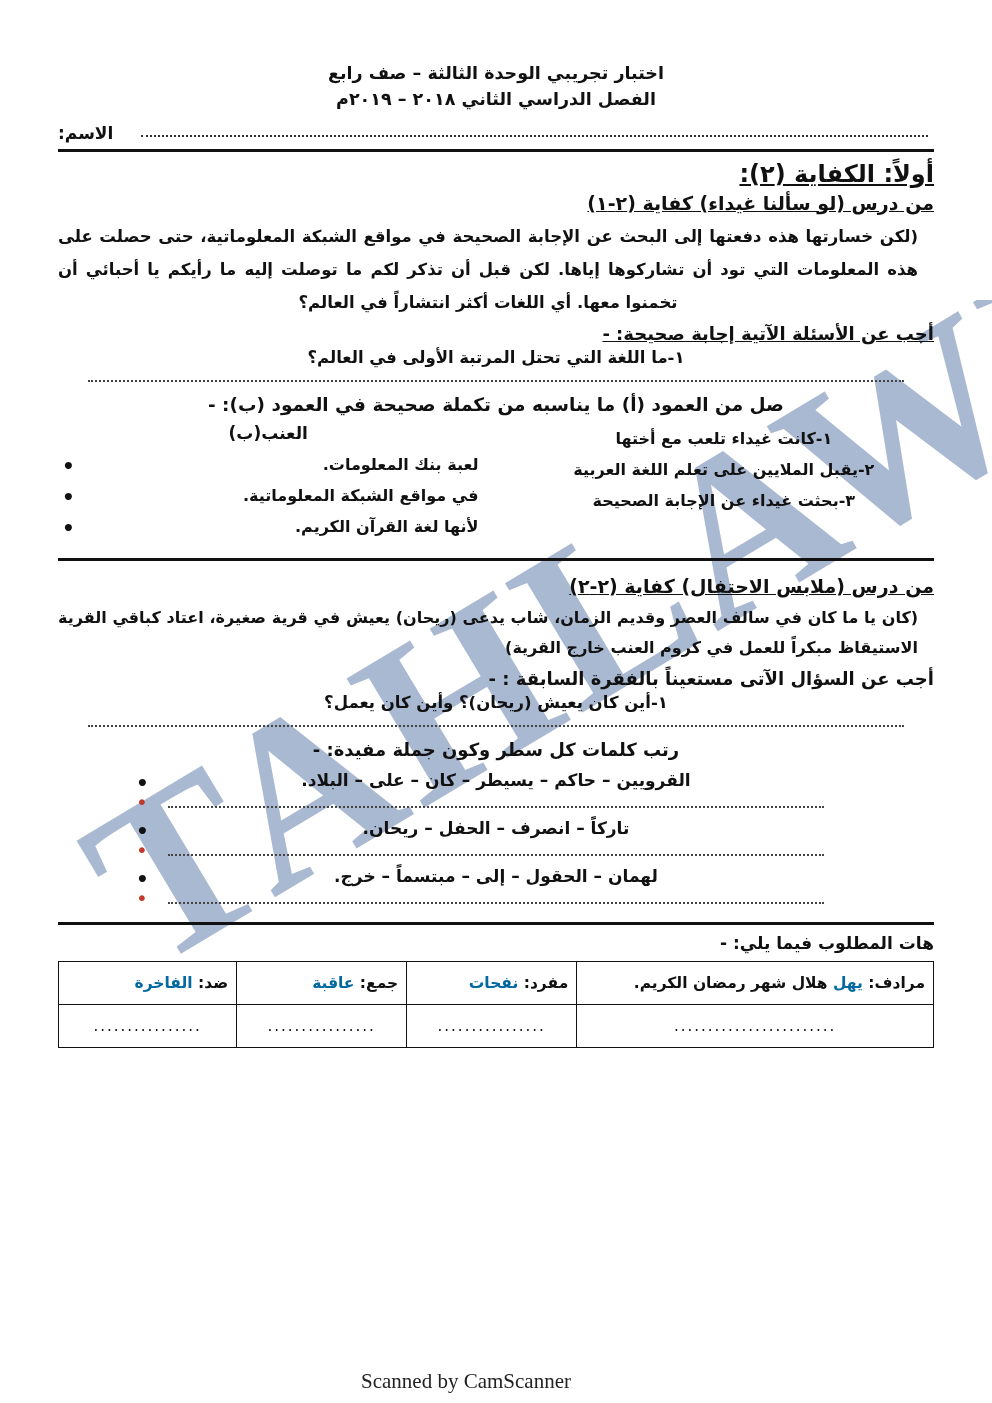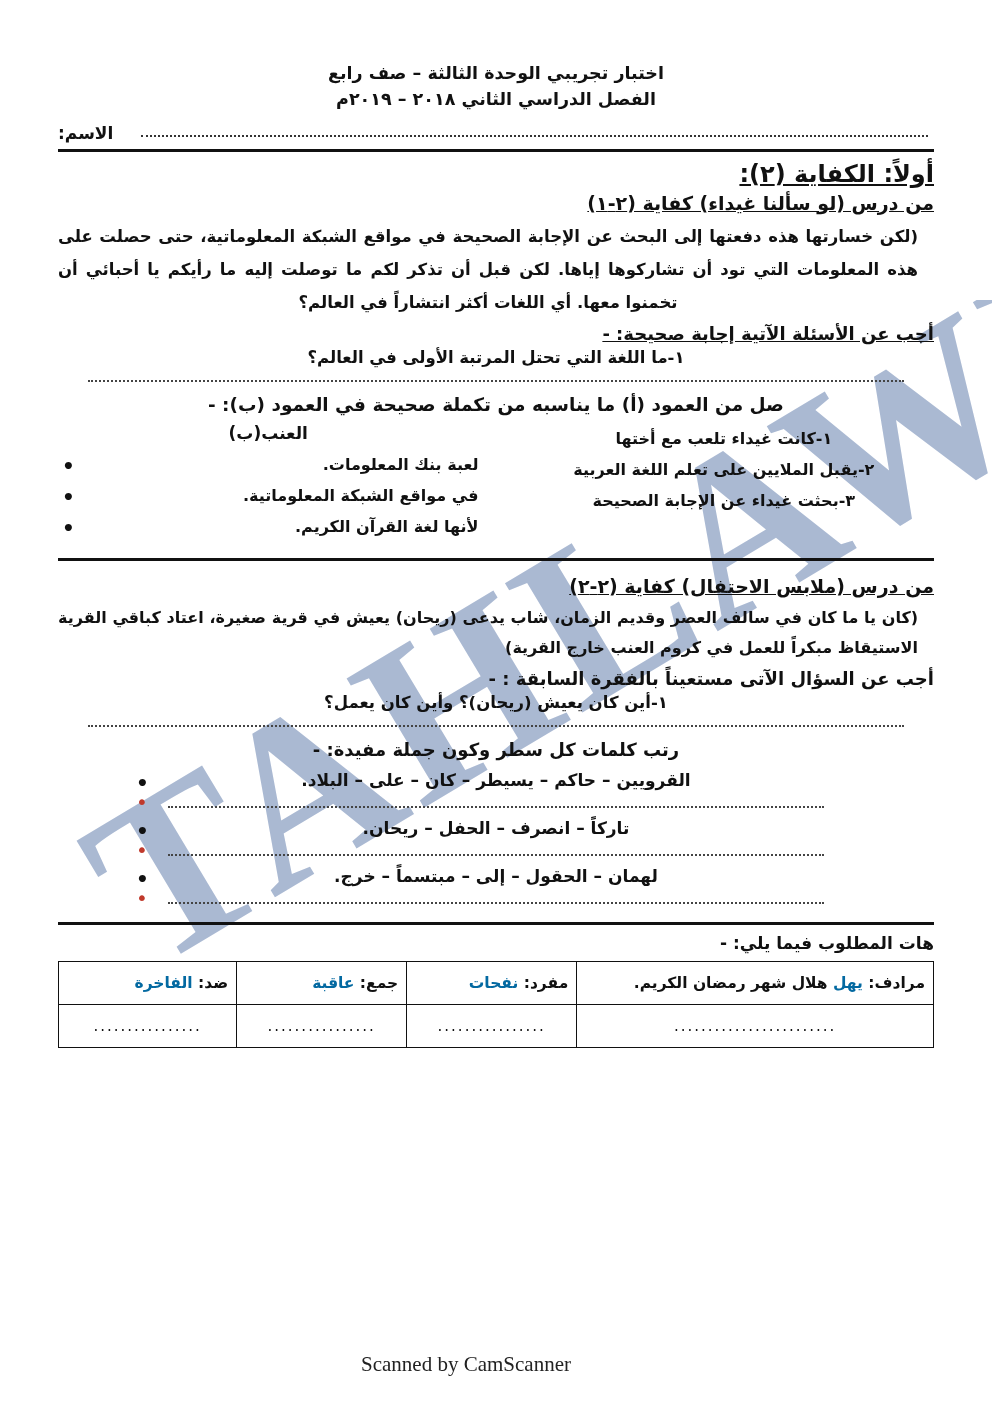--- a/index.html
+++ b/index.html
@@ -236,21 +236,21 @@
   table.vocab td.main { text-align: right; }
   table.vocab td.dots {
     text-align: center;
     letter-spacing: 2px;
     font-weight: 400;
     font-size: 15px;
   }
   .red { color: #0369a1; }
   .footer {
     position: absolute;
-    bottom: 26px;
+    bottom: 9px;
     left: 0;
     width: 992px;
     text-align: center;
     z-index: 12;
   }
   .footer span {
     font-family: "Liberation Serif", "DejaVu Serif", serif;
     font-size: 21px;
     color: #222;
     direction: ltr;

